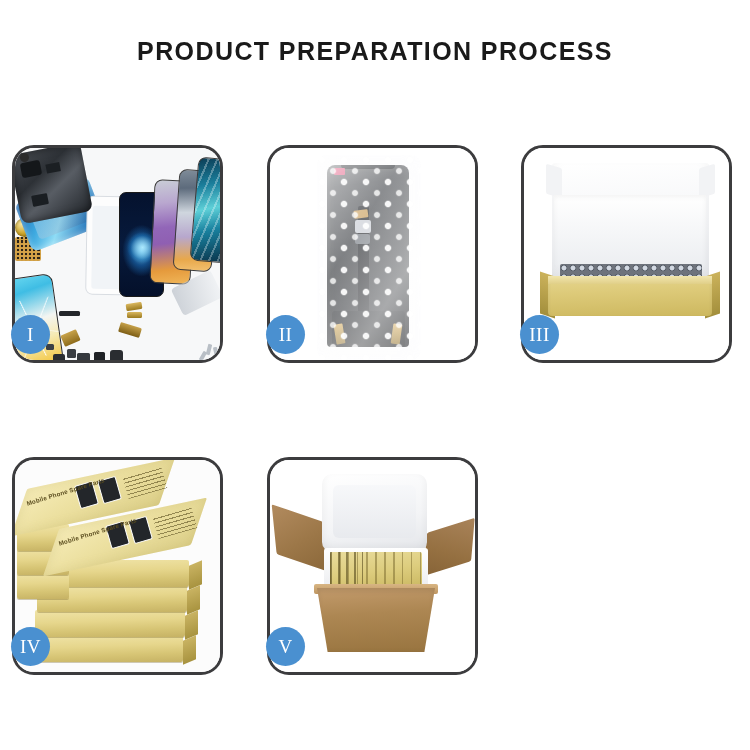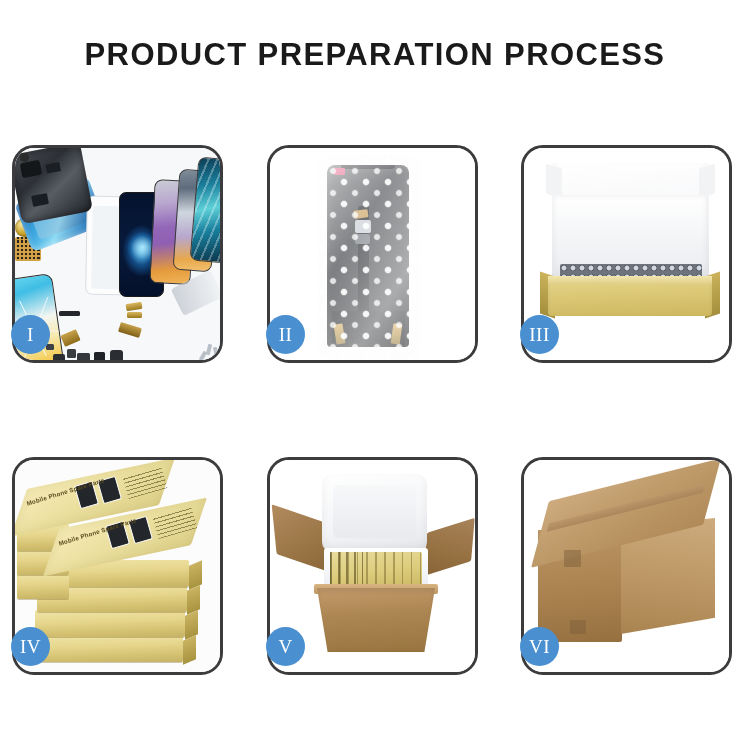--- a/index.html
+++ b/index.html
@@ -17,21 +17,21 @@
     width: 750px;
     height: 750px;
     background: #ffffff;
   }
 
   
   .header { position: absolute; left: 0; top: 0; width: 750px; text-align: center; }
 
   .main-title {
     margin-top: 37px;
-    font-size: 31px;
+    font-size: 25px;
     font-weight: bold;
     letter-spacing: 1.4px;
     color: #1a1a1a;
     font-family: "Liberation Sans", sans-serif;
     white-space: nowrap;
   }
 
   .sub-title {
     margin-top: 12px;
     font-size: 14.6px;
@@ -609,27 +609,15 @@
         <div class="foamLid"></div>
         <div class="foamBody"></div>
         <div class="inner"></div>
         <div class="inner2"></div>
         <div class="rim"></div>
         <div class="cartonBody"></div>
       </div>
       <div class="badge">V</div>
     </div>
 
-    <div class="panel r1 c2">
-      <div class="photo p6">
-        <div class="gloss"></div>
-        <div class="cFront"></div>
-        <div class="cSide"></div>
-        <div class="cTop"></div>
-        <div class="cSeam"></div>
-        <div class="tapeA"></div>
-        <div class="tapeB"></div>
-      </div>
-      <div class="badge">VI</div>
-    </div>
 
   </div>
 </div>
 
 </body></html>

